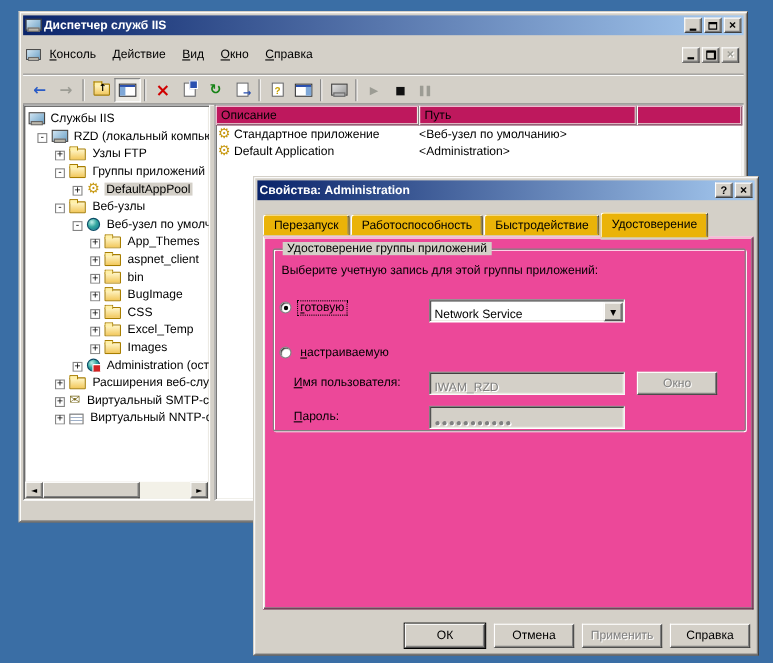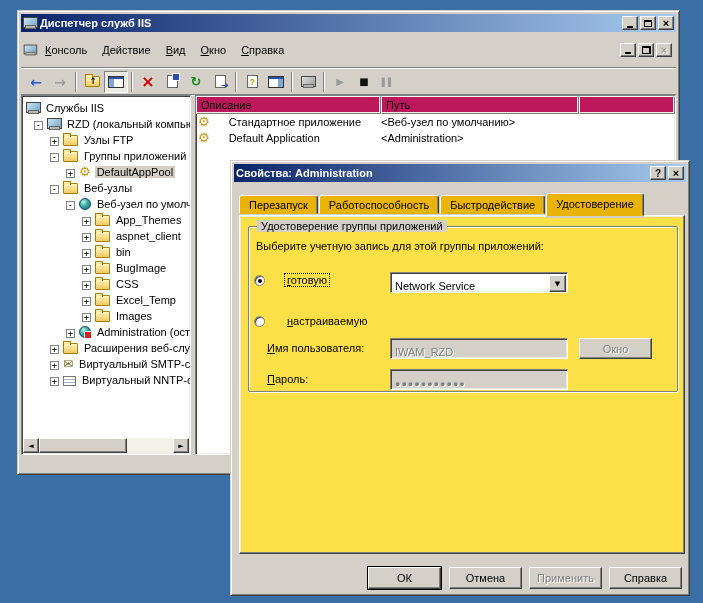--- a/index.html
+++ b/index.html
@@ -83,21 +83,21 @@
 
   
   .content{flex:1;display:flex;min-height:0}
   #tree-pane{width:170px;flex:none;position:relative;overflow:hidden;padding:2px 0 16px 0}
   .splitter{width:4px;flex:none}
   #list-pane{flex:1;display:flex;flex-direction:column;overflow:hidden;padding:0}
   .hdr-row{display:flex;height:18px;flex:none;background:#be185d}
   .hcell{border:1px solid;border-color:#fff #808080 #808080 #fff;box-shadow:inset -1px -1px 0 #ECEAE4;
          padding:2px 4px;white-space:nowrap;overflow:hidden}
   .lrow{display:flex;height:16px;align-items:center;white-space:nowrap}
-  .lcell-desc{width:185px;display:flex;align-items:center;gap:19px;padding-left:2px;overflow:hidden;flex:none}
+  .lcell-desc{width:185px;display:flex;align-items:center;gap:3px;padding-left:2px;overflow:hidden;flex:none}
   .lcell-path{flex:1;overflow:hidden}
 
   .trow{height:16px;display:flex;align-items:flex-end;white-space:nowrap;overflow:hidden}
   .tbox{width:9px;height:9px;border:1px solid #848484;background:#fff;flex:none;
         font:9px/7px "DejaVu Sans Mono",monospace;text-align:center;margin-right:4px;color:#000}
   .ticon{margin-right:4px}
   .tlabel{padding:0 2px}
   .tlabel.sel{background:#D4D0C8}
   .lv0{padding-left:4px}.lv1{padding-left:12px}.lv2{padding-left:28px}.lv3{padding-left:44px}.lv4{padding-left:60px}
 
@@ -110,27 +110,27 @@
 
   
   #dialog{position:absolute;left:230px;top:160px;width:460px;height:436px;z-index:10;display:block}
   .dlg-body{position:relative;height:100%}
   .tabstrip{position:absolute;left:5px;top:29px;display:flex;align-items:flex-end;z-index:3}
   .tab{height:19px;padding:3px 9px 0;background:#eab308;margin-right:1px;
        border:1px solid;border-color:#fff #404040 transparent #fff;box-shadow:inset -1px 0 0 #808080;
        border-radius:3px 3px 0 0;position:relative}
   .tab.active{height:23px;padding-top:4px;margin-bottom:-2px;z-index:4;
        box-shadow:inset -1px 0 0 #808080,0 2px 0 #D4D0C8}
-  .tabpage{position:absolute;left:5px;top:51px;width:446px;height:339px;background:#fde047;
+  .tabpage{position:absolute;left:5px;top:51px;width:446px;height:339px;background:#ec4899;
        border:1px solid;border-color:#fff #404040 #404040 #fff;box-shadow:inset -1px -1px 0 #808080,inset 1px 1px 0 #ECEAE4;z-index:2}
   .groupbox{position:absolute;left:8px;top:10px;width:430px;height:166px;
        border:1px solid #808080;border-radius:2px;box-shadow:inset 1px 1px 0 #fff,1px 1px 0 #fff}
   .grouplabel{position:absolute;top:-7px;left:8px;background:#D4D0C8;padding:0 4px}
   .prompt{position:absolute;left:16px;top:24px}
-  .radio-row{position:absolute;display:flex;align-items:flex-end;gap:20px}
+  .radio-row{position:absolute;display:flex;align-items:flex-start;gap:6px}
   .radio{width:11px;height:11px;border-radius:50%;background:#fff;flex:none;
          border:1px solid #808080;box-shadow:inset 1px 1px 1px #404040;position:relative}
   .radio.checked::after{content:"";position:absolute;left:3px;top:3px;width:4px;height:4px;border-radius:50%;background:#000}
   .focus-dotted{outline:1px dotted #000;outline-offset:0px}
   .dropdown{position:absolute;left:150px;top:56px;width:178px;height:21px;display:flex;align-items:flex-end}
   .dropdown .ddtext{flex:1;padding:0 4px;overflow:hidden;white-space:nowrap}
   .ddbtn{width:17px;height:17px;margin-right:1px;display:flex;align-items:center;justify-content:center;flex:none}
   .ddbtn::before{content:"▼";font-family:"DejaVu Sans",sans-serif;font-size:7px}
   .fld-label{position:absolute;left:27px;display:inline-block}
   .fld{position:absolute;left:150px;width:178px;height:21px;background:#D4D0C8;color:#808080;

